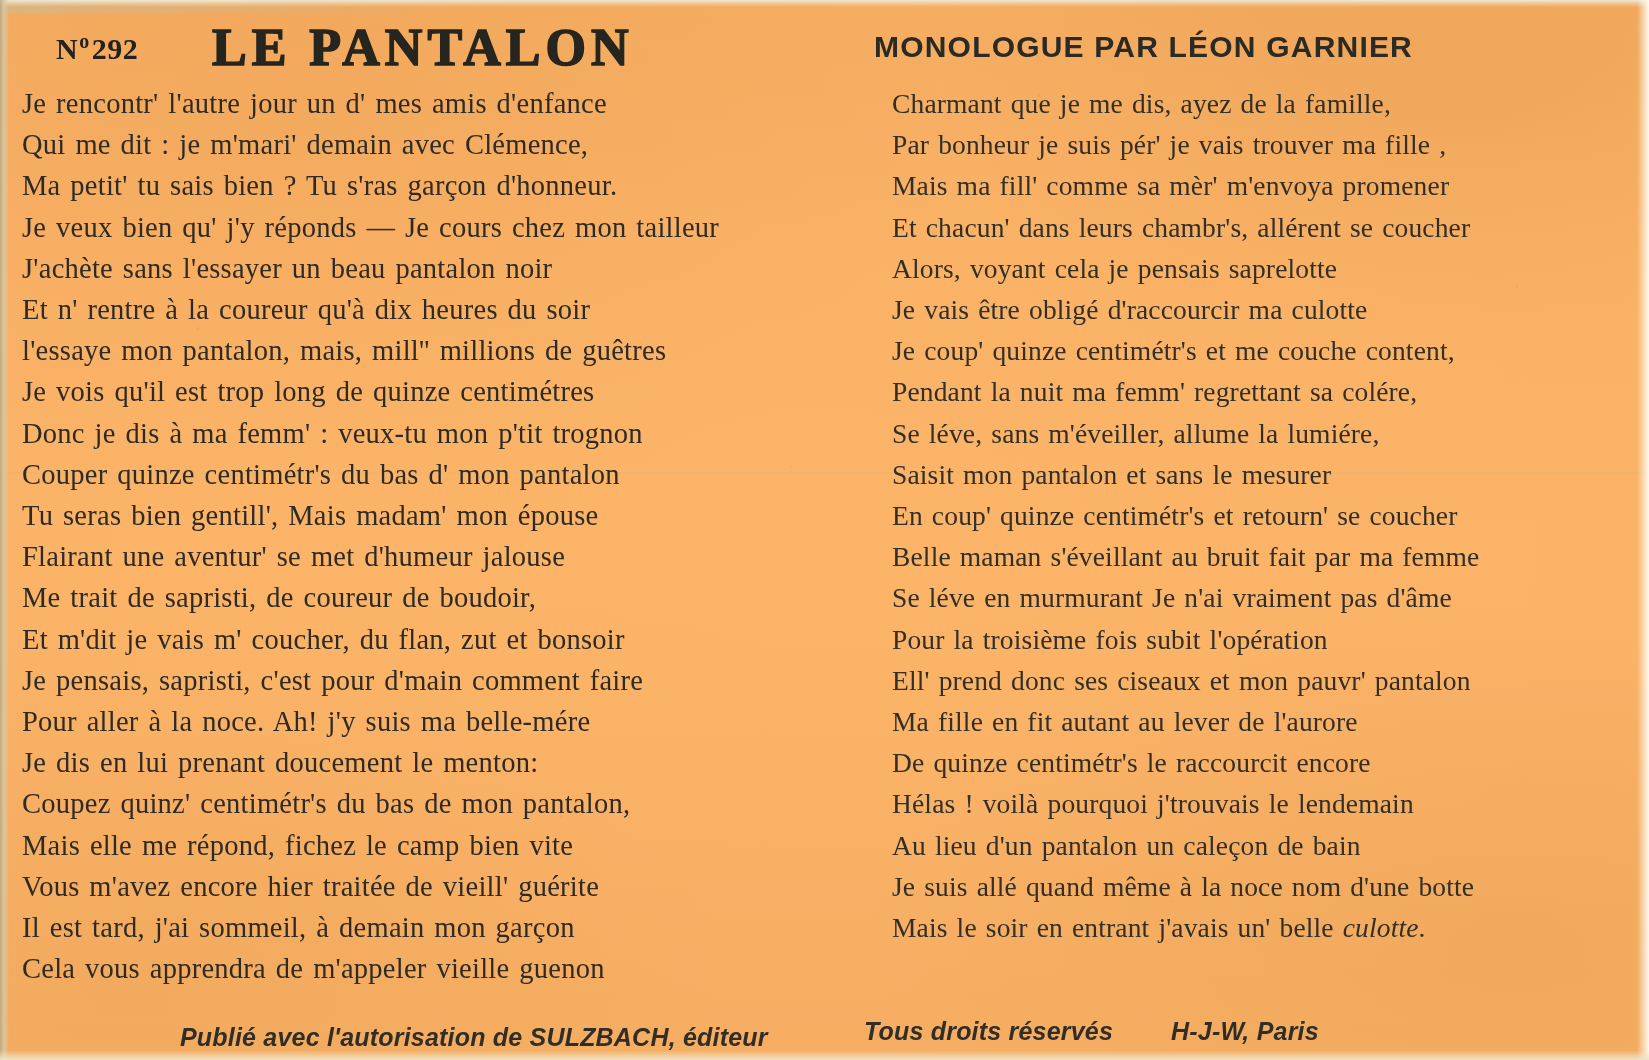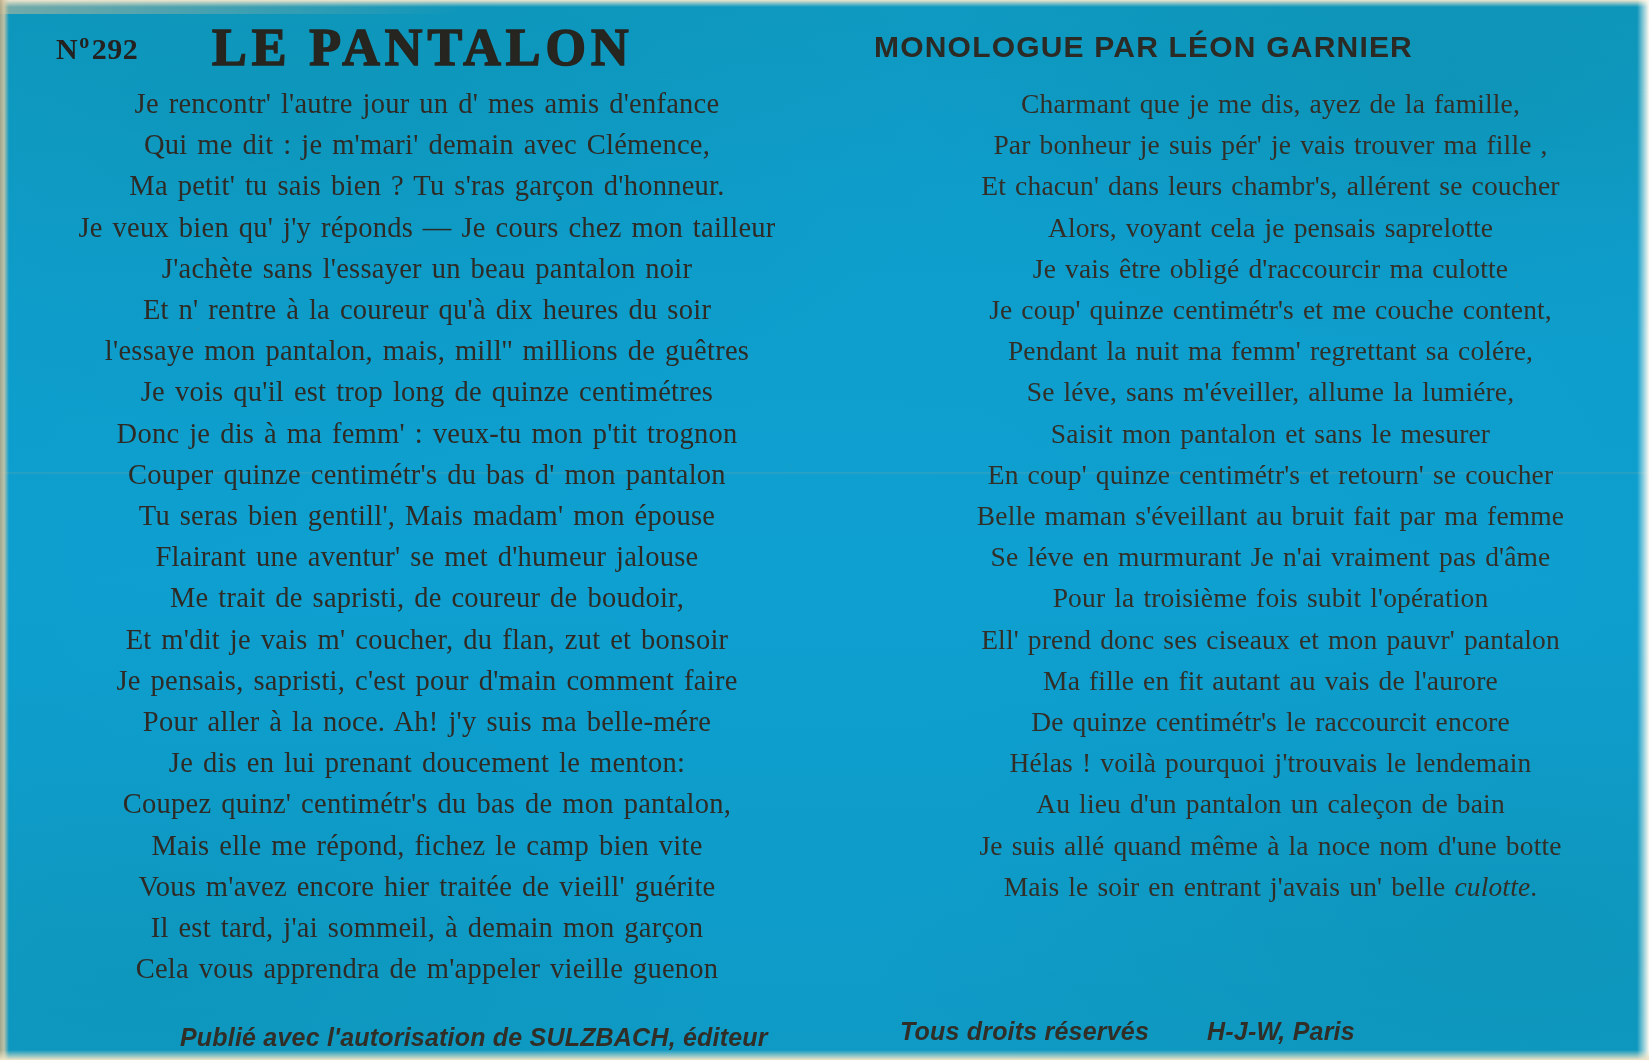--- a/index.html
+++ b/index.html
@@ -8,21 +8,21 @@
     padding: 0;
     background: #2a2a2a;
   }
 
   
   #card {
     position: relative;
     width: 1649px;
     height: 1060px;
     overflow: hidden;
-    background: #0ea5e9;
+    background: #fdba74;
     font-family: "Liberation Serif", "DejaVu Serif", serif;
     color: #2c2a26;
   }
 
   
   #paper-texture {
     position: absolute;
     inset: 0;
     pointer-events: none;
     background:
@@ -127,21 +127,20 @@
   #col-right { left: 892px; width: 757px; }
 
   .verse-line {
     font-family: "Liberation Serif", "DejaVu Serif", serif;
     font-size: 28.5px;
     line-height: 41.2px;
     white-space: nowrap;
     color: #2e2b26;
     letter-spacing: 0.25px;
     word-spacing: 2.5px;
-    text-align: center;
   }
   #col-right .verse-line {
     font-size: 27.5px;
     line-height: 41.2px;
     letter-spacing: 0.15px;
     word-spacing: 2px;
     color: #322f29;
   }
   .verse-line em {
     font-style: italic;
@@ -151,21 +150,21 @@
   .footer-line {
     position: absolute;
     font-family: "Liberation Sans", "DejaVu Sans", sans-serif;
     font-style: italic;
     font-weight: bold;
     font-size: 25px;
     color: #312e28;
     white-space: nowrap;
   }
   #footer-left  { left: 180px;  bottom: 8px; letter-spacing: .2px; }
-  #footer-right { left: 900px;  bottom: 14px; letter-spacing: .2px; font-style: italic; }
+  #footer-right { left: 864px;  bottom: 14px; letter-spacing: .2px; font-style: italic; }
   #footer-right .rights { margin-right: 58px; }
 
   
   #scan-band {
     position:absolute; left:0; right:0; top:472px; height:3px;
     background: linear-gradient(180deg, rgba(190,172,135,.18), rgba(190,172,135,0));
     pointer-events:none;
   }
 </style>
 </head>
@@ -218,33 +217,34 @@
     <div class="verse-line">Coupez quinz' centimétr's du bas de mon pantalon,</div>
     <div class="verse-line">Mais elle me répond, fichez le camp bien vite</div>
     <div class="verse-line">Vous m'avez encore hier traitée de vieill' guérite</div>
     <div class="verse-line">Il est tard, j'ai sommeil, à demain mon garçon</div>
     <div class="verse-line">Cela vous apprendra de m'appeler vieille guenon</div>
   </div>
 
   <div class="column" id="col-right">
     <div class="verse-line">Charmant que je me dis, ayez de la famille,</div>
     <div class="verse-line">Par bonheur je suis pér' je vais trouver ma fille ,</div>
+    <div class="verse-line">Mais ma fill' comme sa mèr' m'envoya promener</div>
     <div class="verse-line">Et chacun' dans leurs chambr's, allérent se coucher</div>
     <div class="verse-line">Alors, voyant cela je pensais saprelotte</div>
     <div class="verse-line">Je vais être obligé d'raccourcir ma culotte</div>
     <div class="verse-line">Je coup' quinze centimétr's et me couche content,</div>
     <div class="verse-line">Pendant la nuit ma femm' regrettant sa colére,</div>
     <div class="verse-line">Se léve, sans m'éveiller, allume la lumiére,</div>
     <div class="verse-line">Saisit mon pantalon et sans le mesurer</div>
     <div class="verse-line">En coup' quinze centimétr's et retourn' se coucher</div>
     <div class="verse-line">Belle maman s'éveillant au bruit fait par ma femme</div>
     <div class="verse-line">Se léve en murmurant   Je n'ai vraiment pas d'âme</div>
     <div class="verse-line">Pour la troisième fois subit l'opération</div>
     <div class="verse-line">Ell' prend donc ses ciseaux et mon pauvr' pantalon</div>
-    <div class="verse-line">Ma fille en fit autant au vais de l'aurore</div>
+    <div class="verse-line">Ma fille en fit autant au lever de l'aurore</div>
     <div class="verse-line">De quinze centimétr's le raccourcit encore</div>
     <div class="verse-line">Hélas ! voilà pourquoi j'trouvais le lendemain</div>
     <div class="verse-line">Au lieu d'un pantalon un caleçon de bain</div>
     <div class="verse-line">Je suis allé quand même à la noce nom d'une botte</div>
     <div class="verse-line"><span>Mais le soir en entrant j'avais un' belle </span><em>culotte</em><span>.</span></div>
   </div>
 
   <div class="footer-line" id="footer-left">Publié avec l'autorisation de SULZBACH, éditeur</div>
 
   <div class="footer-line" id="footer-right">

